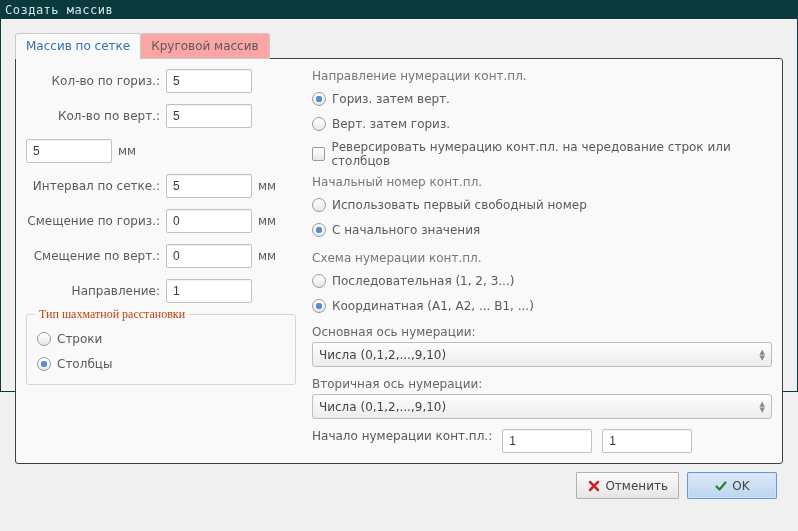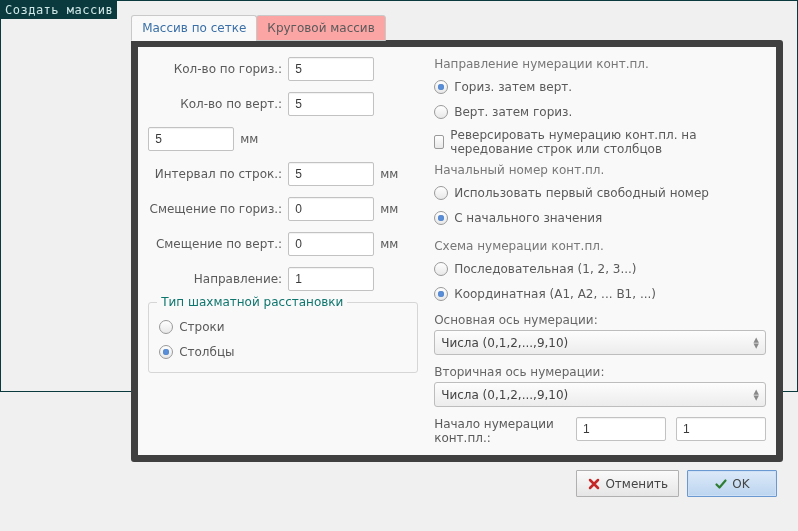--- a/index.html
+++ b/index.html
@@ -11,21 +11,21 @@
     background: #f0f0f0;
     width: 798px;
     height: 531px;
     overflow: hidden;
   }
   .window {
     width: 798px;
     height: 392px;
     background: #f0f0f0;
     display: flex;
-    flex-direction: row;
+    flex-direction: column;
     border: 1px solid #0a3a3e;
   }
   .titlebar {
     height: 18px;
     background: #0a3a3e;
     color: #d0e8e8;
     font-family: "Consolas", monospace;
     font-size: 12px;
     padding: 2px 4px;
     letter-spacing: 0.5px;
@@ -51,21 +51,21 @@
     margin-right: -1px;
     cursor: pointer;
   }
   .tab.active {
     background: #f9f9f9;
     color: #3a6fa7;
     border-bottom: 1px solid #f9f9f9;
   }
   .pane {
     flex: 1;
-    border: 7px solid #404040;
+    border: 1px solid #404040;
     border-radius: 0 3px 3px 3px;
     background: #f9f9f9;
     padding: 10px;
     display: flex;
     gap: 16px;
   }
   .col-left { width: 270px; }
   .col-right { flex: 1; }
   .form-row {
     display: flex;
@@ -96,21 +96,22 @@
     padding: 10px 10px 6px 10px;
     margin-bottom: 10px;
     position: relative;
   }
   .group-title {
     position: absolute;
     top: -8px;
     left: 8px;
     background: #f9f9f9;
     padding: 0 4px;
-    color: #0f766e;
+    color: #c2410c;
+    font-family: Liberation Serif, serif;
   }
   .group-flat { margin-bottom: 8px; }
   .group-flat .group-title-flat { color: #777; margin-bottom: 5px; display:block; }
   .radio-row, .check-row {
     display: flex;
     align-items: center;
     gap: 6px;
     margin: 3px 0;
     height: 22px;
     cursor: pointer;
@@ -193,21 +194,21 @@
         </div>
         <div class="form-row">
           <span class="form-label">Кол-во по верт.:</span>
           <input class="input" value="5" style="">
         </div>
         <div class="form-row">
           <input class="input" value="5" style="">
           <span class="unit">мм</span>
         </div>
         <div class="form-row">
-          <span class="form-label">Интервал по строк.:</span>
+          <span class="form-label">Интервал по сетке.:</span>
           <input class="input" value="5" style="">
           <span class="unit">мм</span>
         </div>
         <div class="form-row">
           <span class="form-label">Смещение по гориз.:</span>
           <input class="input" value="0" style="">
           <span class="unit">мм</span>
         </div>
         <div class="form-row">
           <span class="form-label">Смещение по верт.:</span>

